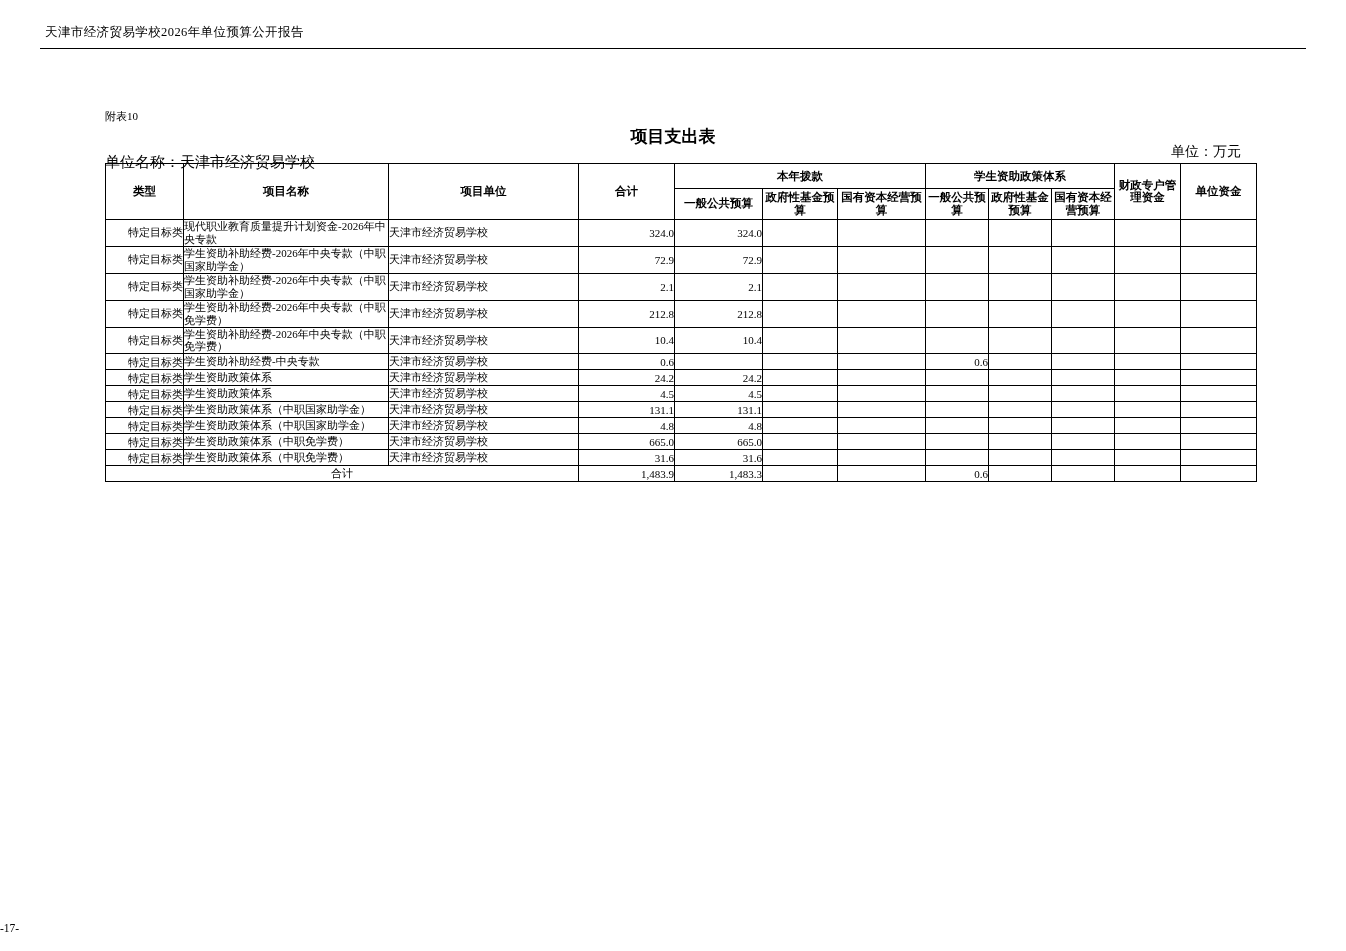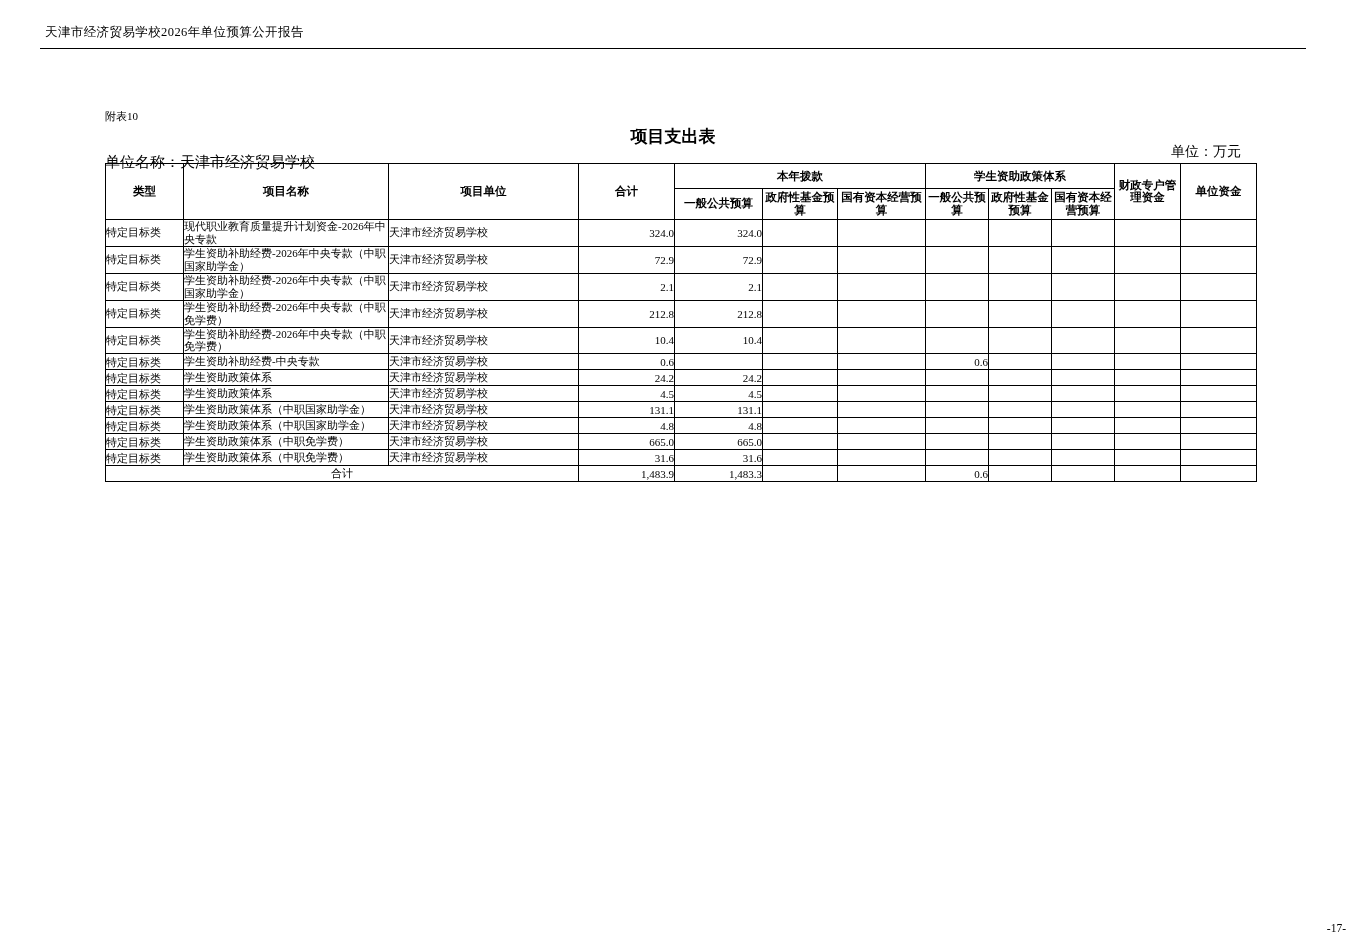--- a/index.html
+++ b/index.html
@@ -82,21 +82,21 @@
     text-align: center;
     font-family: "Liberation Sans", "DejaVu Sans", sans-serif;
     font-size: 11.5px;
     line-height: 1.12;
     padding: 2px 1px;
   }
   th.sub {
     font-size: 10.5px;
   }
   td.type-cell {
-    text-align: left;
+    text-align: right;
     font-size: 11px;
     padding: 1px 2px;
     line-height: 1.15;
   }
   td.name-cell {
     text-align: left;
     font-size: 11px;
     padding: 1px 3px;
     line-height: 1.18;
     margin-top: 40px;
@@ -118,21 +118,21 @@
   tr.total td.total-label {
     text-align: center;
     font-size: 11px;
   }
   .h-row1 th { height: 20px; }
   .footer-page {
     position: absolute;
     left: 0;
     top: 922px;
     width: 1346px;
-    text-align: right;
+    text-align: left;
     font-size: 11.5px;
   }
 </style>
 </head>
 <body>
 
 <div class="page">
 
   <div class="doc-header">天津市经济贸易学校2026年单位预算公开报告</div>
   <div class="doc-header-rule"></div>

